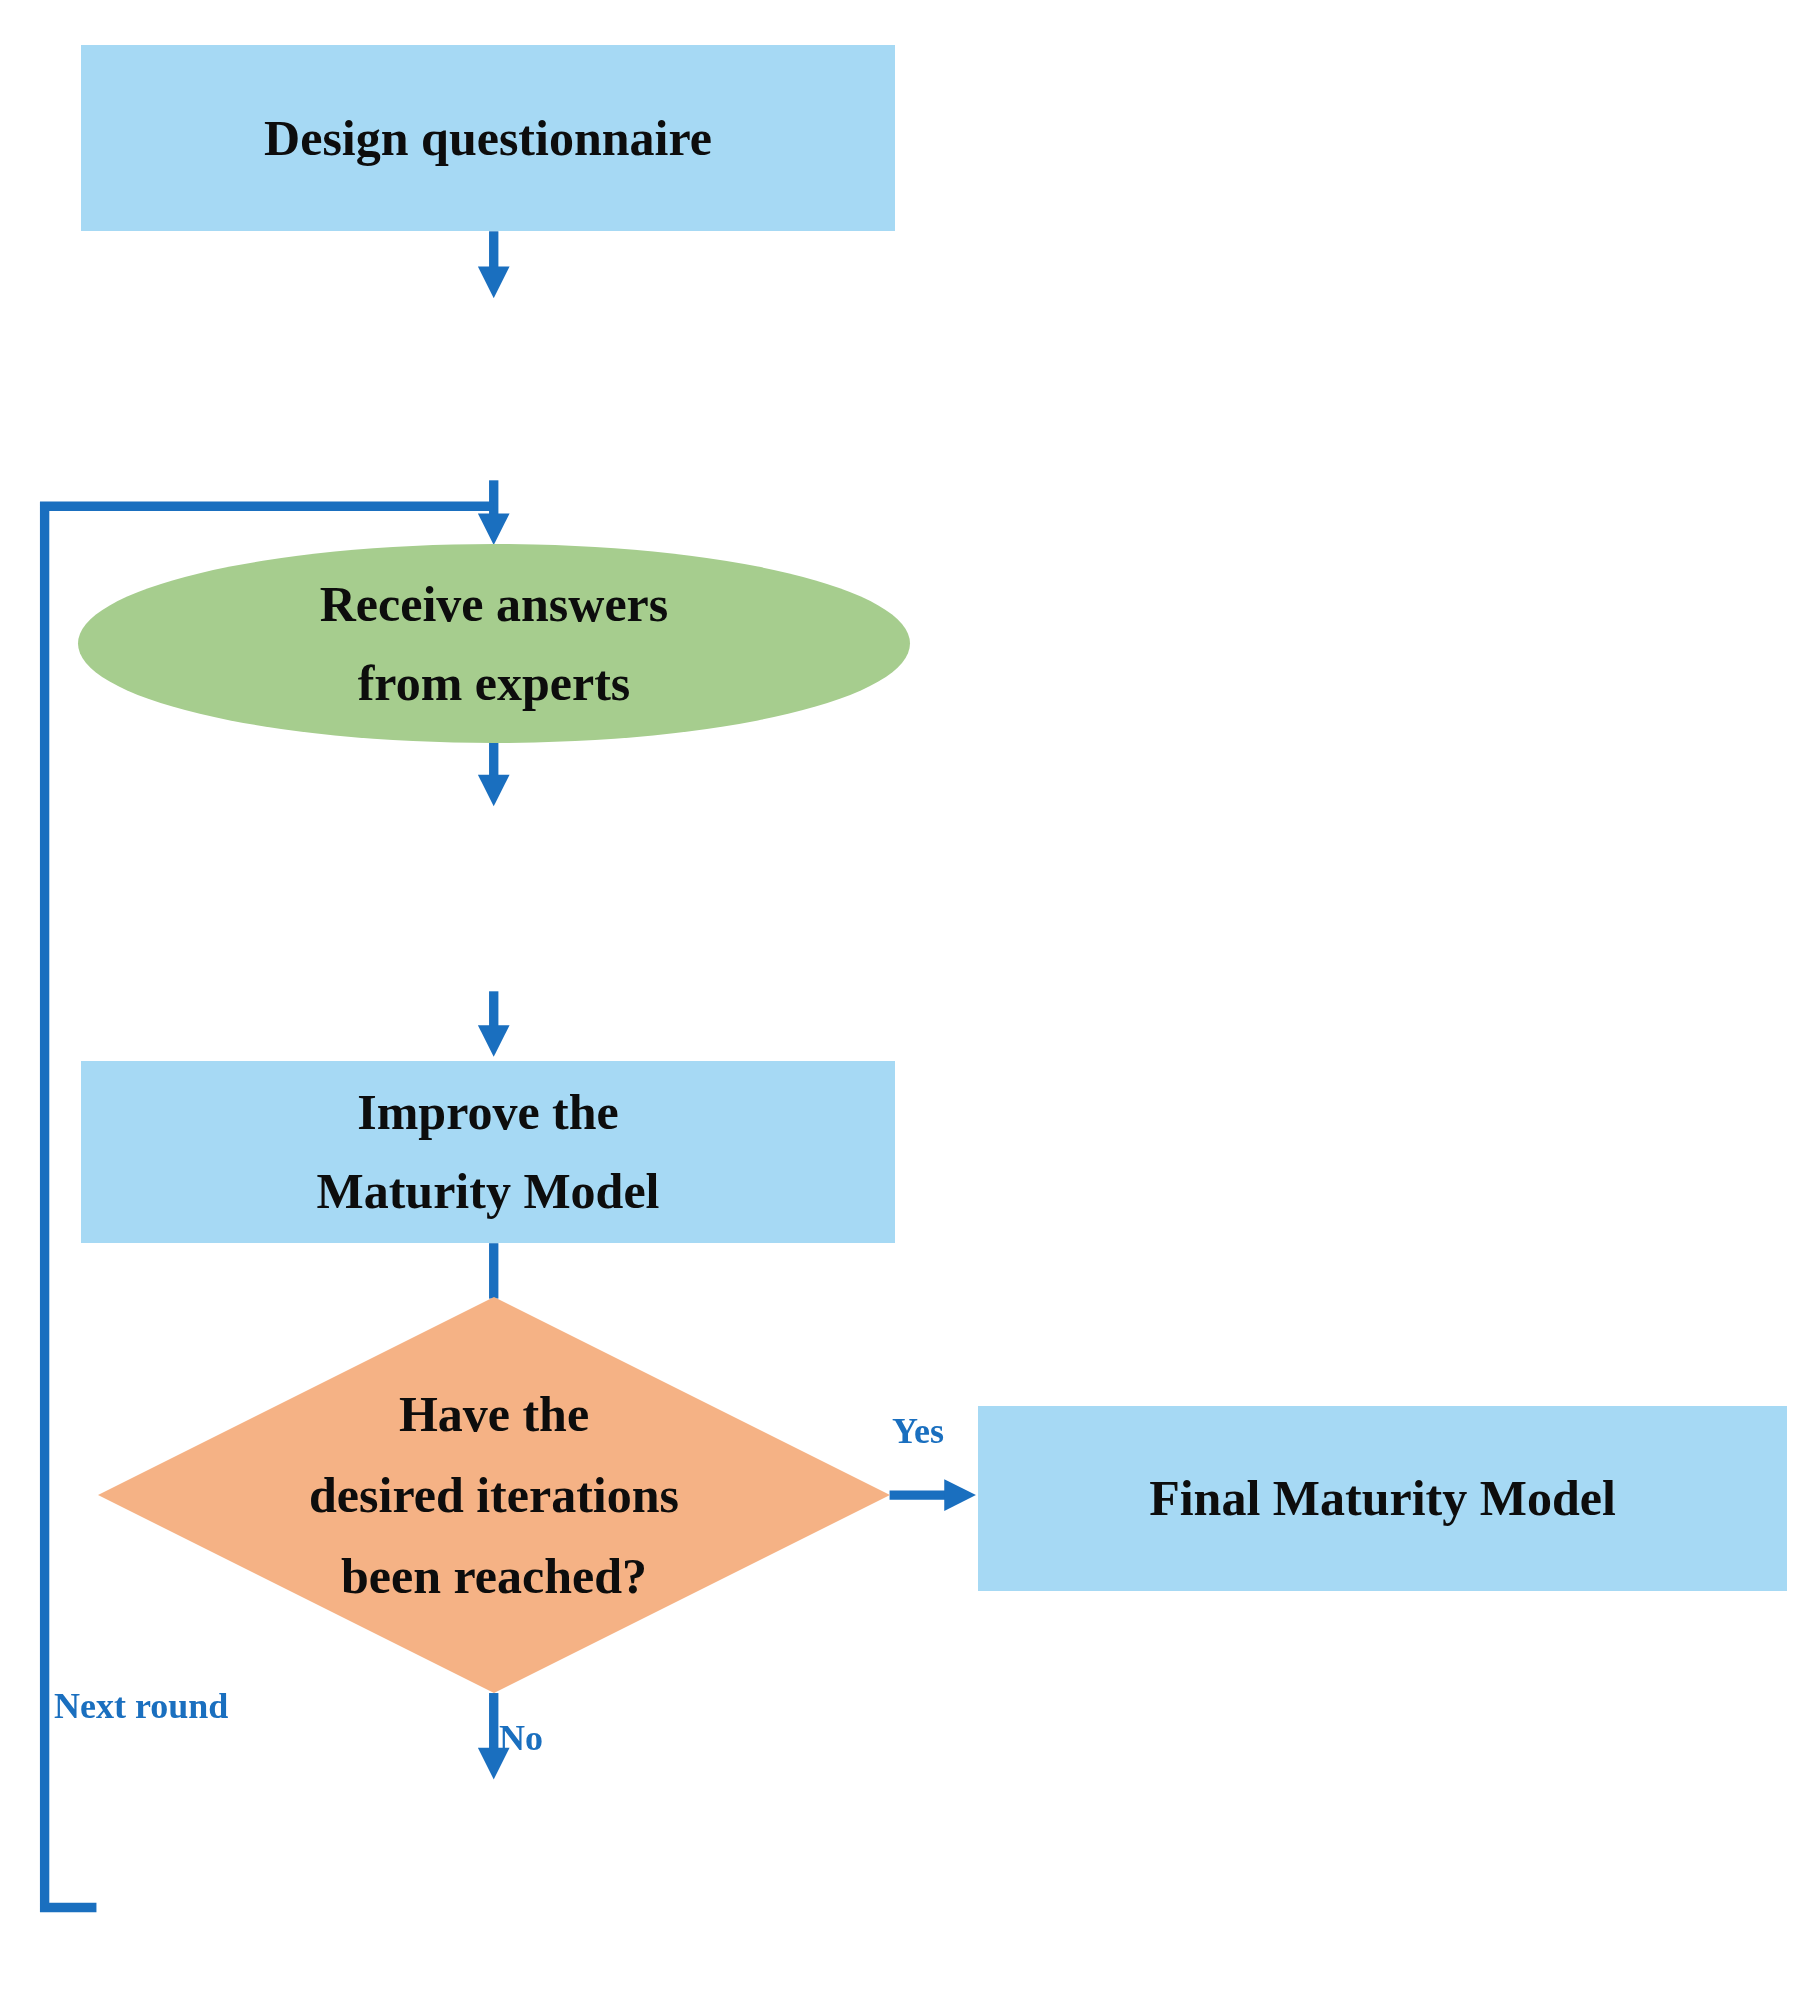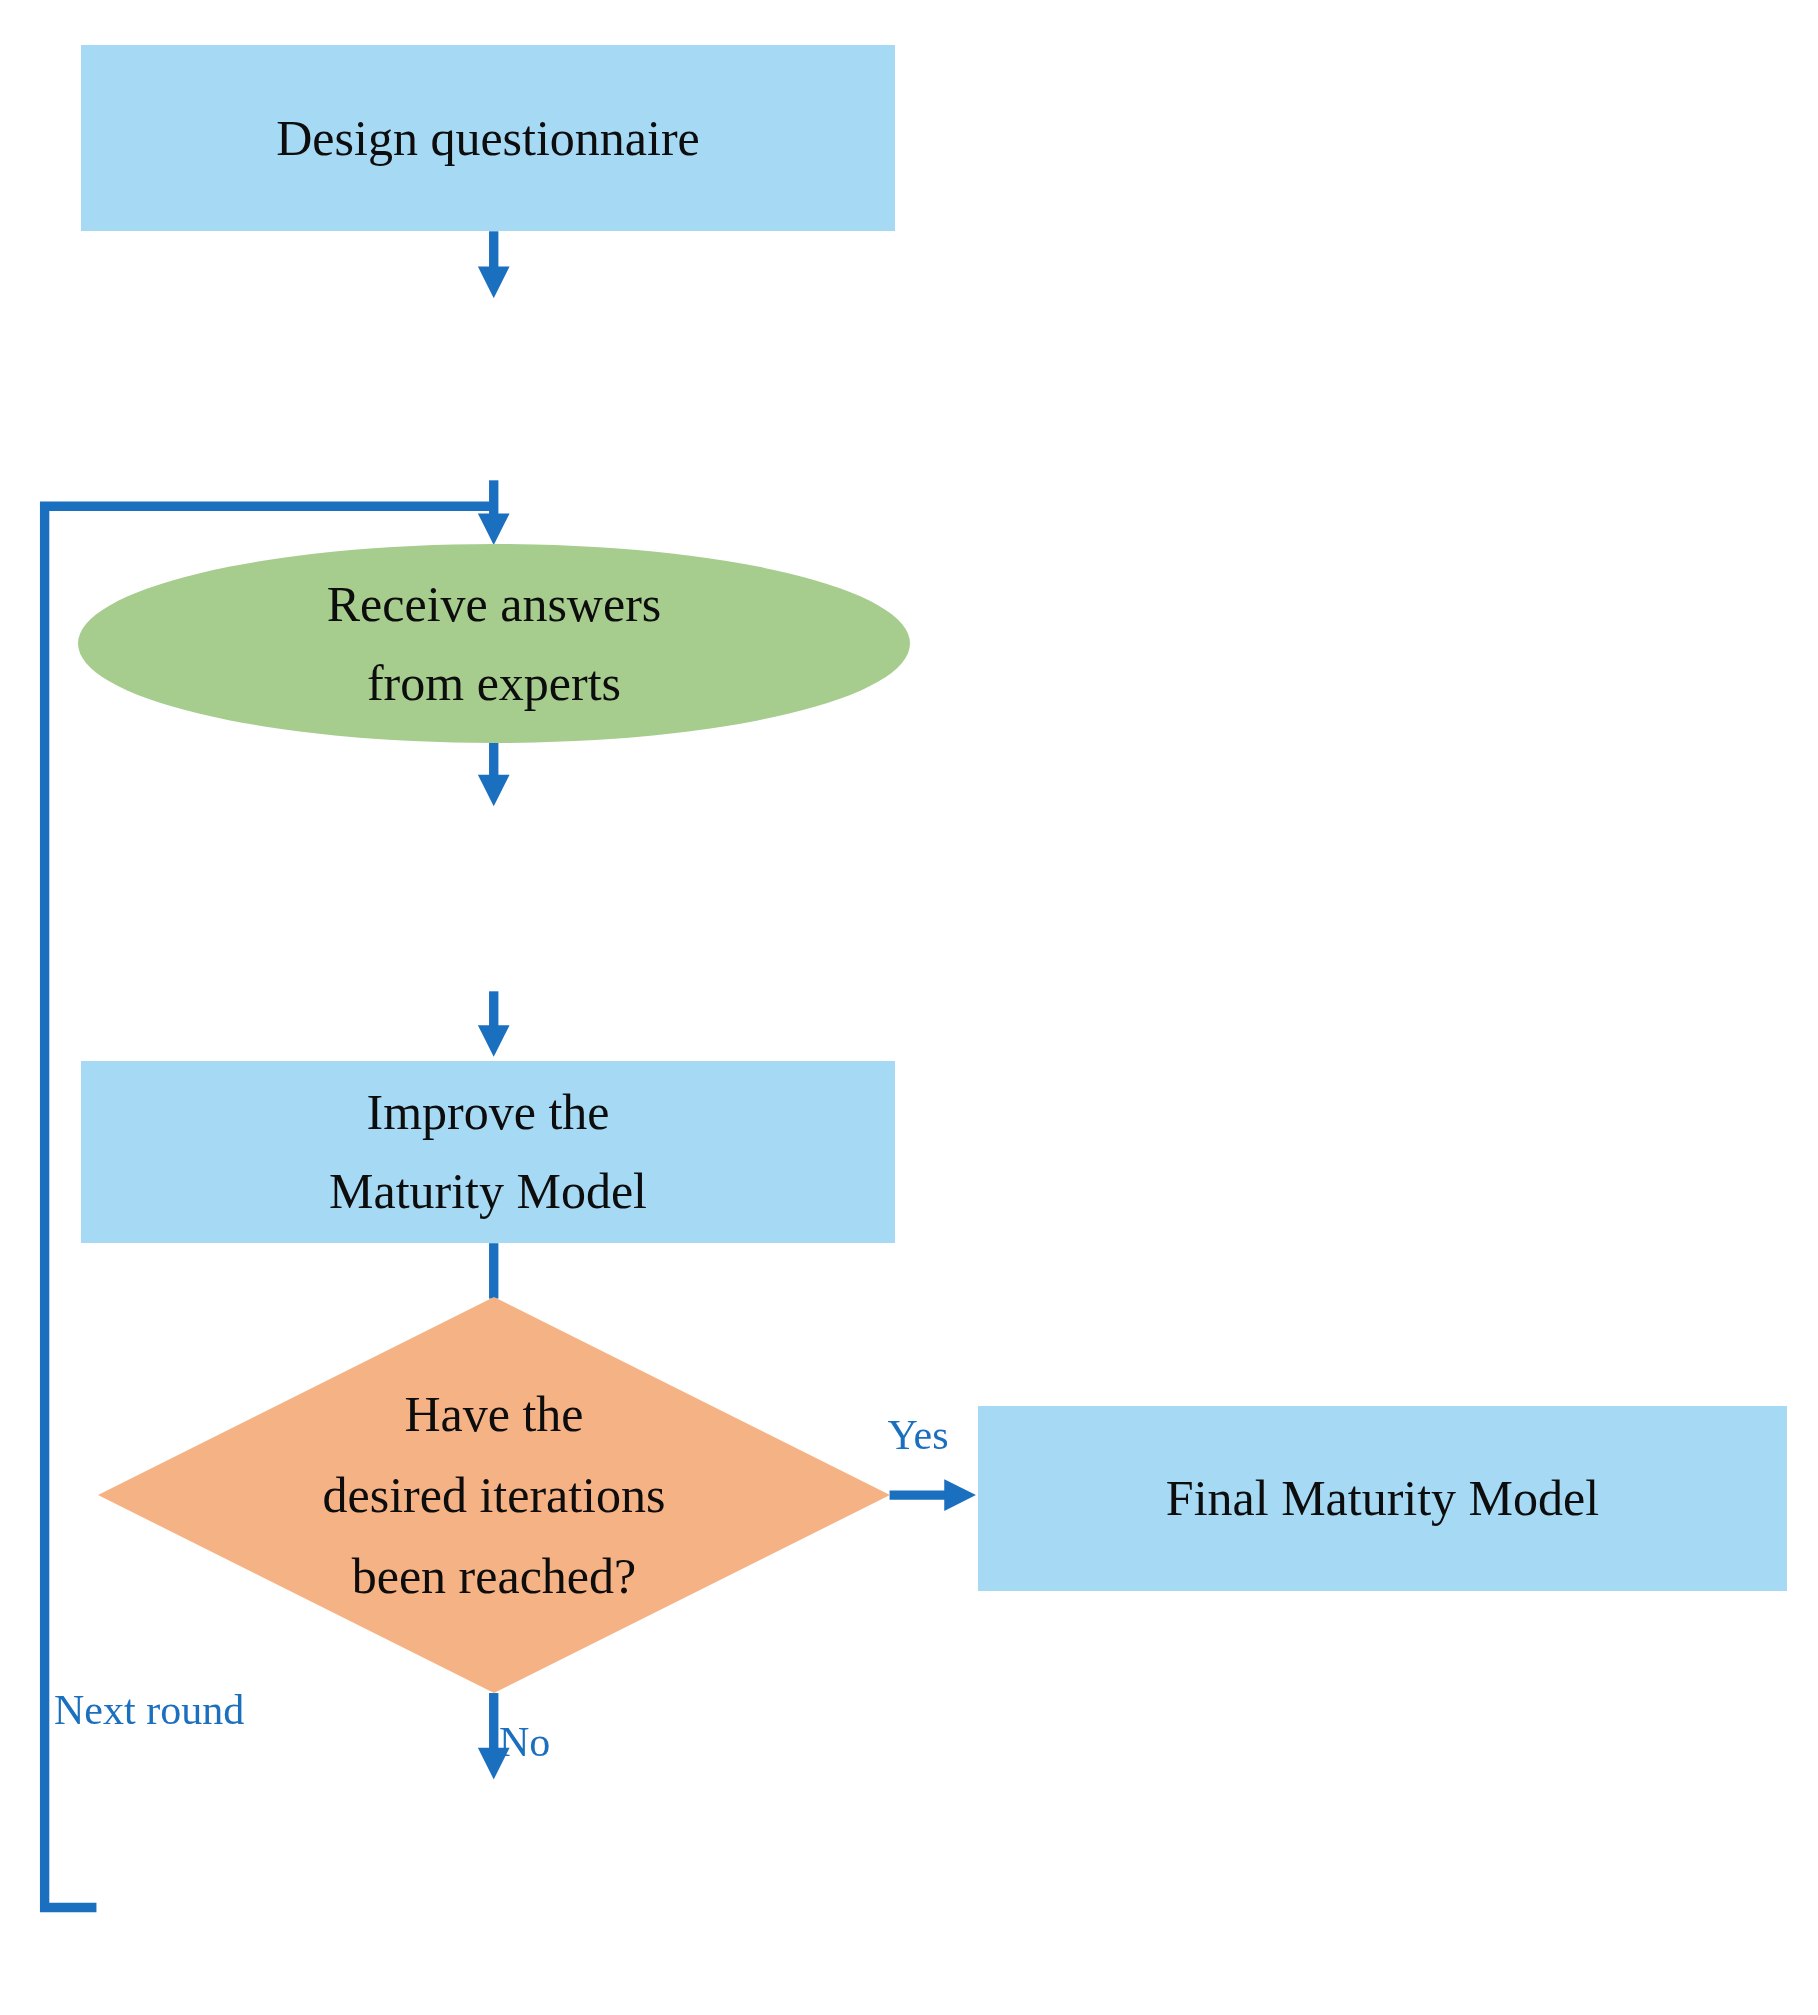--- a/index.html
+++ b/index.html
@@ -7,20 +7,21 @@
     padding: 0;
     background: #ffffff;
   }
   #canvas {
     position: relative;
     width: 1818px;
     height: 2015px;
     background: #ffffff;
     overflow: hidden;
     font-family: "Liberation Serif", "DejaVu Serif", serif;
+    font-weight: bold;
   }
   #connector-layer {
     position: absolute;
     left: 0;
     top: 0;
     width: 1818px;
     height: 2015px;
   }
   .connector {
     stroke: var(--c-connector, #1a6fbf);
@@ -51,21 +52,21 @@
     border-radius: 50%;
   }
   .decision {
     background: var(--c-decision_fill, #f5b285);
     clip-path: polygon(50% 0, 100% 50%, 50% 100%, 0 50%);
     line-height: 1.62;
   }
   .edge-label {
     position: absolute;
     color: var(--c-connector, #1a6fbf);
-    font-size: 42px;
+    font-size: 36px;
     line-height: 1.1;
     text-align: center;
     white-space: nowrap;
   }
 </style>
 </head>
 <body>
 
 <div id="canvas">
 

